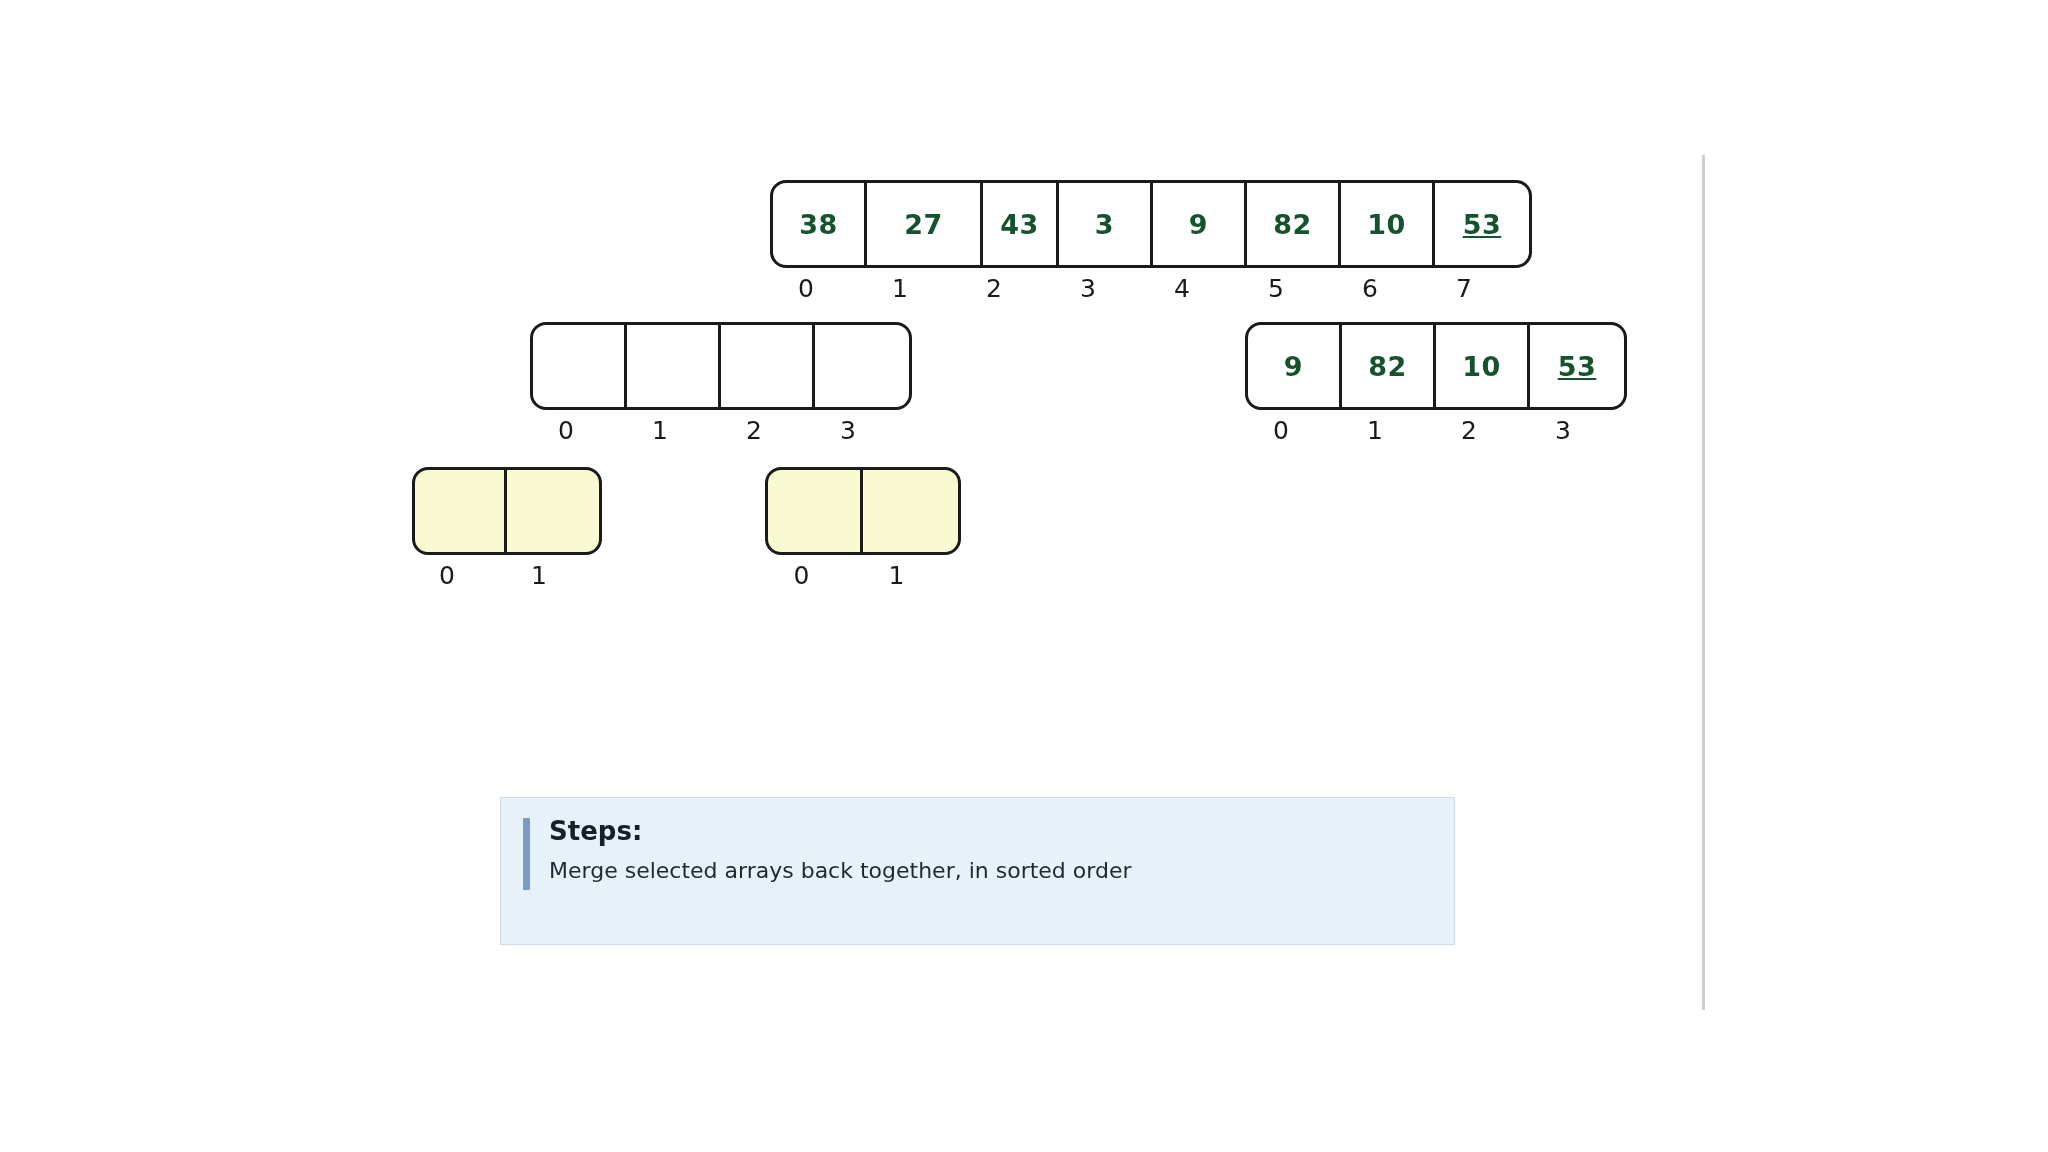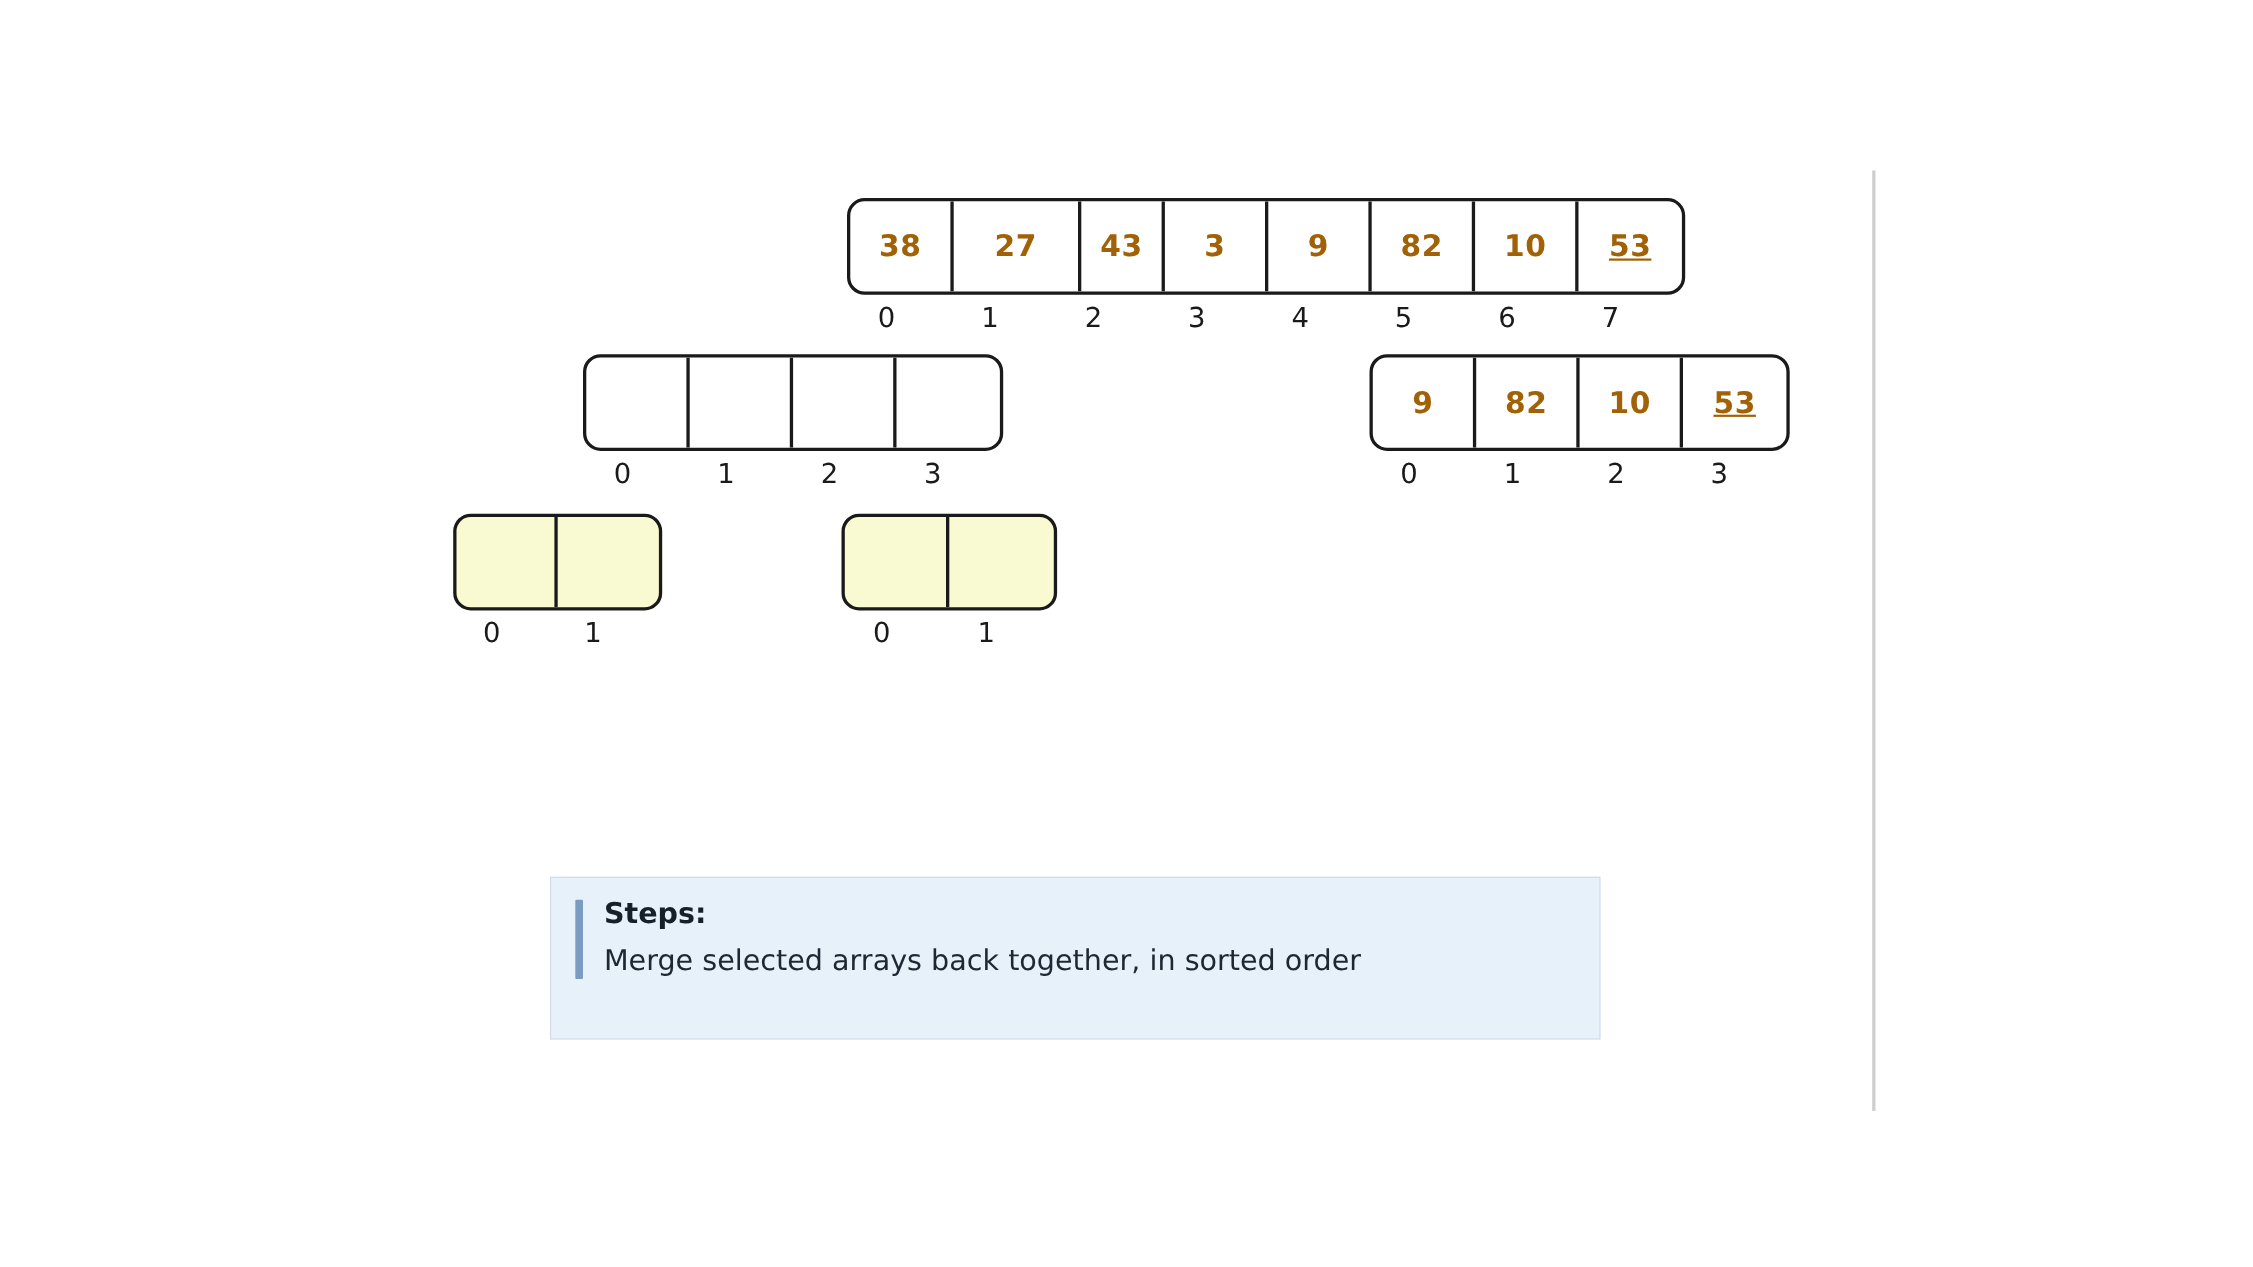--- a/index.html
+++ b/index.html
@@ -41,21 +41,21 @@
   .array-cells.filled {
     background: #fafad2;
   }
   .cell {
     box-sizing: border-box;
     display: flex;
     align-items: center;
     justify-content: center;
     font-size: 27px;
     font-weight: bold;
-    color: #a16207;
+    color: #14532d;
     border-right: 3px solid #1a1a1a;
     letter-spacing: 0.5px;
   }
   .cell:last-child {
     border-right: none;
     text-decoration: underline;
   }
   .cell.faded {
     color: rgba(250, 250, 210, 0.55);
   }
@@ -105,21 +105,21 @@
     top: 14px;
     right: 20px;
   }
   .steps-title {
     font-size: 26px;
     font-weight: bold;
     color: #15202b;
     line-height: 1.5;
   }
   .steps-text {
-    font-size: 26px;
+    font-size: 22px;
     color: #1c2833;
     line-height: 1.55;
     margin-top: 3px;
   }
 </style>
 </head>
 <body>
 
 <div class="right-divider"></div>
 

